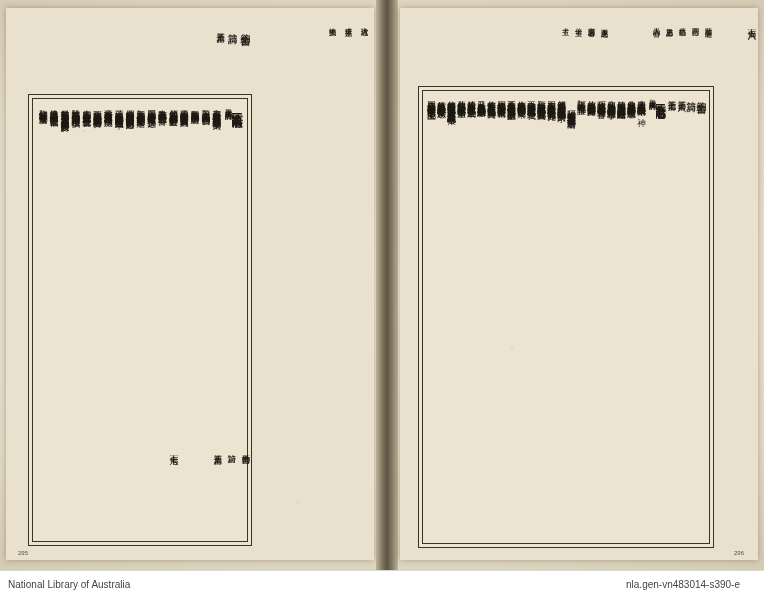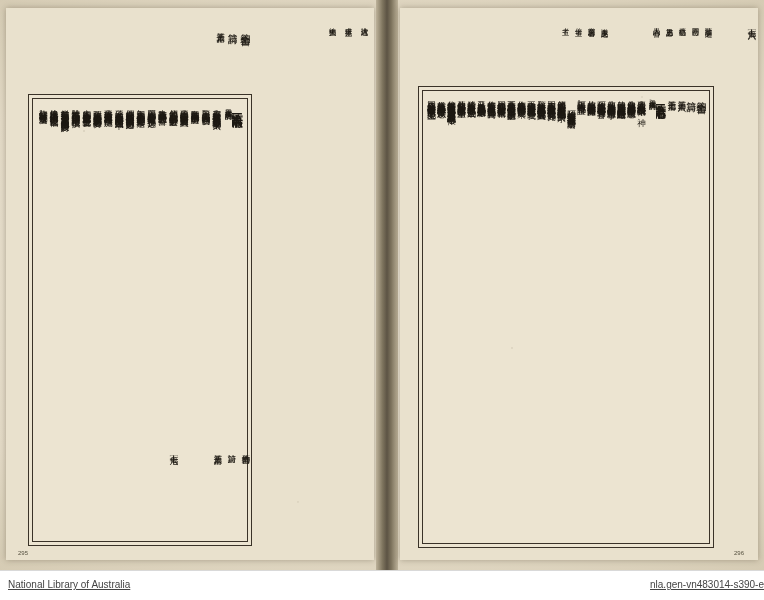--- a/index.html
+++ b/index.html
@@ -98,24 +98,23 @@
 
   
   #scanfooter{
     position:absolute;left:0;top:570px;width:764px;height:30px;
     background:#ffffff;
     border-top:1px solid #d9d9d9;
   }
   #scanfooter .lbl{
     position:absolute;top:8px;font-size:10px;color:#444;
     font-family:"Liberation Sans",sans-serif;
-    text-decoration:underline;
   }
   #nla-left{left:8px;}
-  #nla-right{right:0;}
+  #nla-right{right:24px;}
 
   .folio{
     position:absolute;bottom:4px;font-size:6px;color:#55503f;
     font-family:"Liberation Sans",sans-serif;
   }
   #folio-l{left:12px;}
   #folio-r{right:14px;}
 
   
   #speckle{

